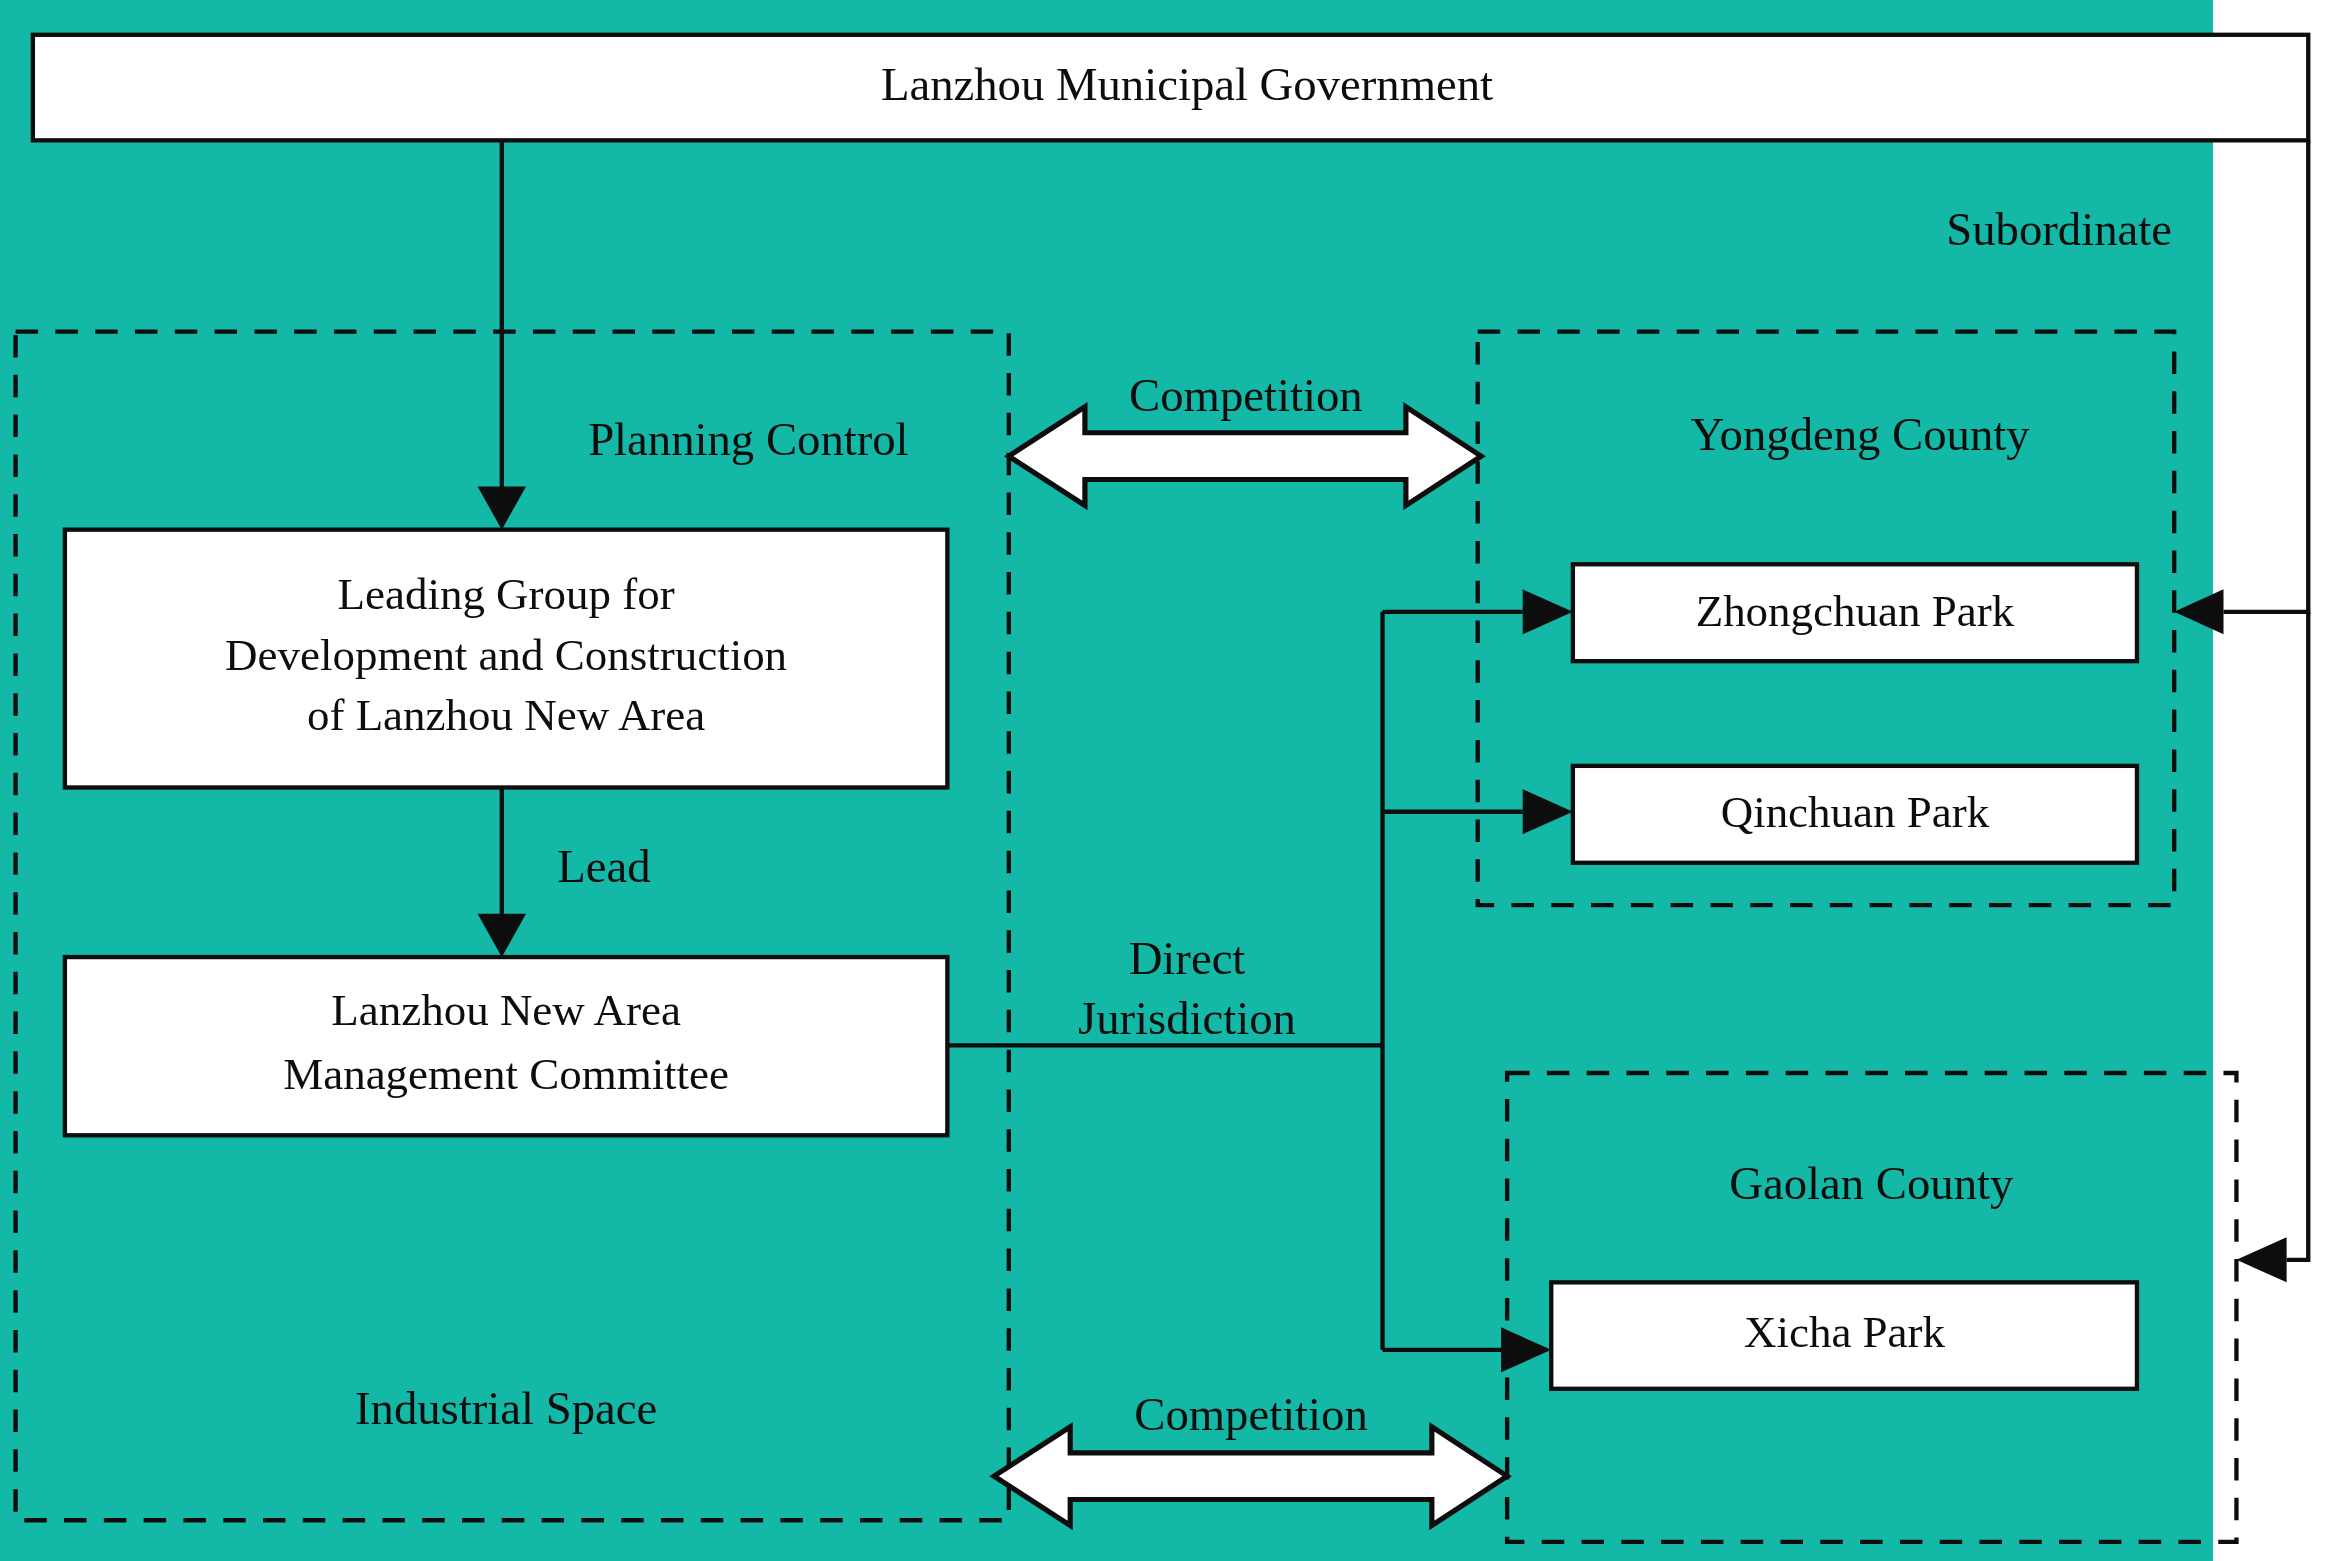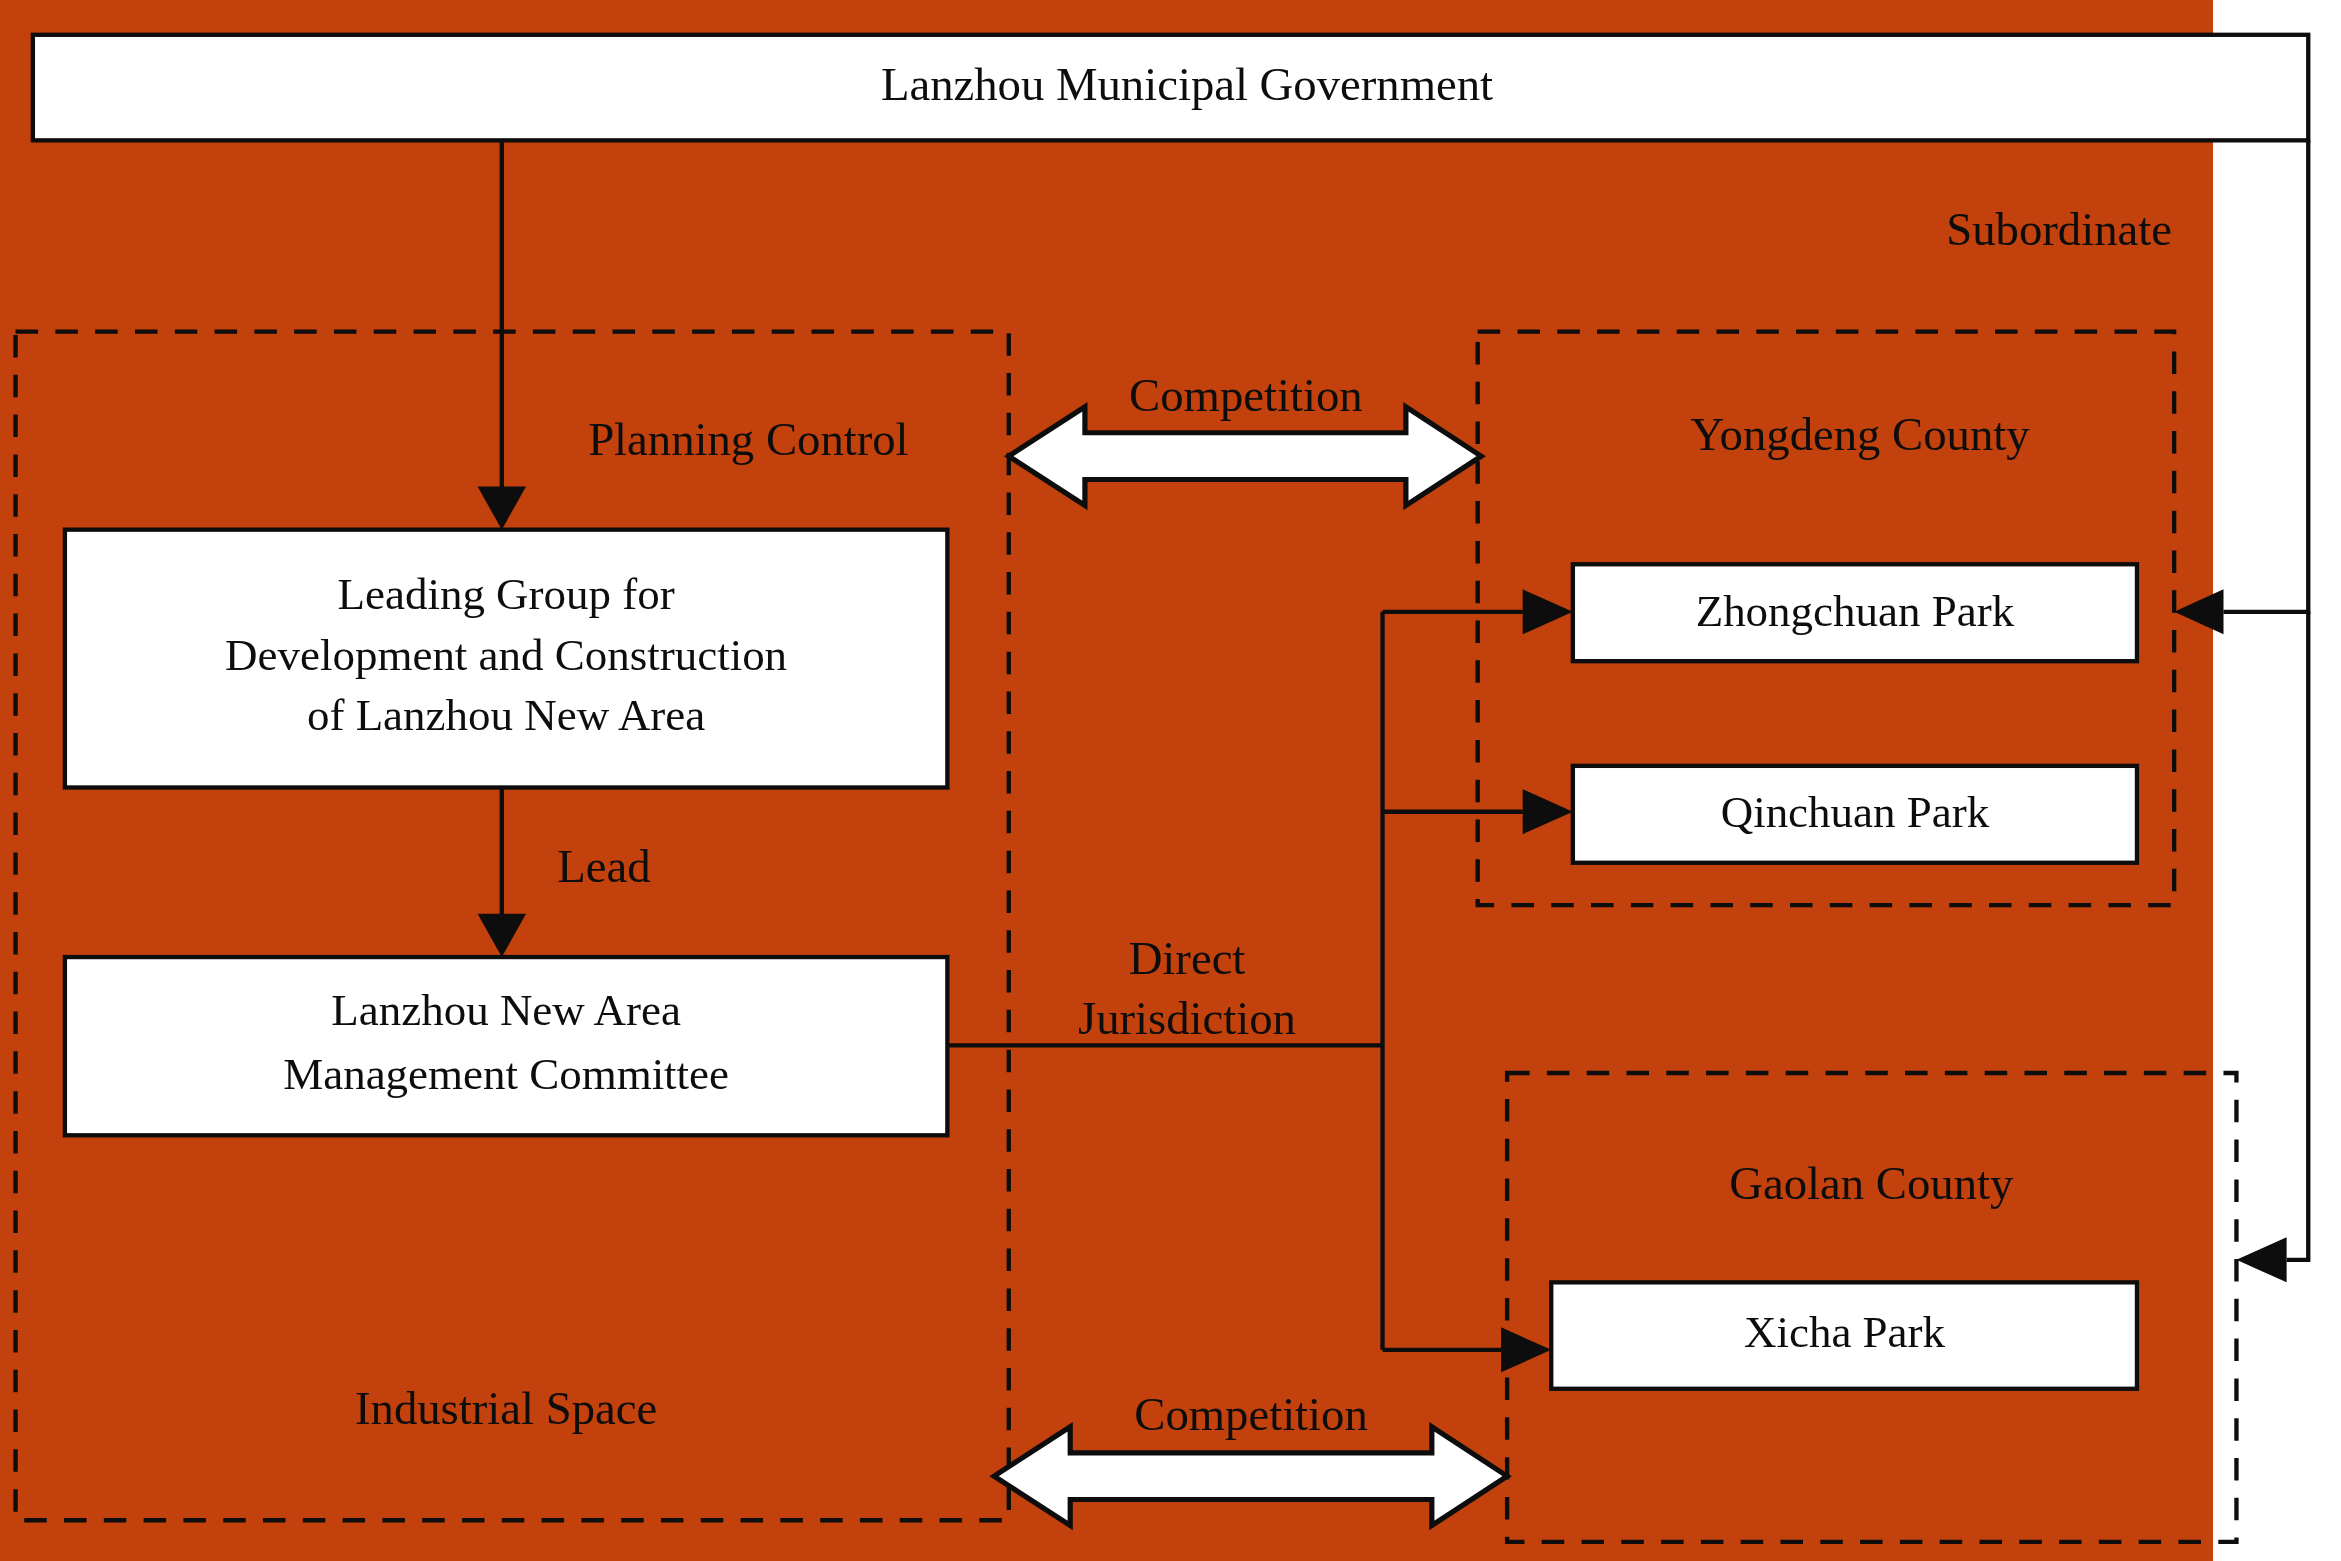--- a/index.html
+++ b/index.html
@@ -10,21 +10,21 @@
   body {
     width: 2342px;
     height: 1562px;
     font-family: "Liberation Serif", "DejaVu Serif", serif;
     overflow: hidden;
   }
   #diagram-root {
     position: relative;
     width: 2213px;
     height: 1562px;
-    background: #c2410c;
+    background: #14b8a6;
   }
   svg#diagram-svg {
     position: absolute;
     top: 0;
     left: 0;
     width: 2342px;
     height: 1562px;
     display: block;
   }
   .node-text {

